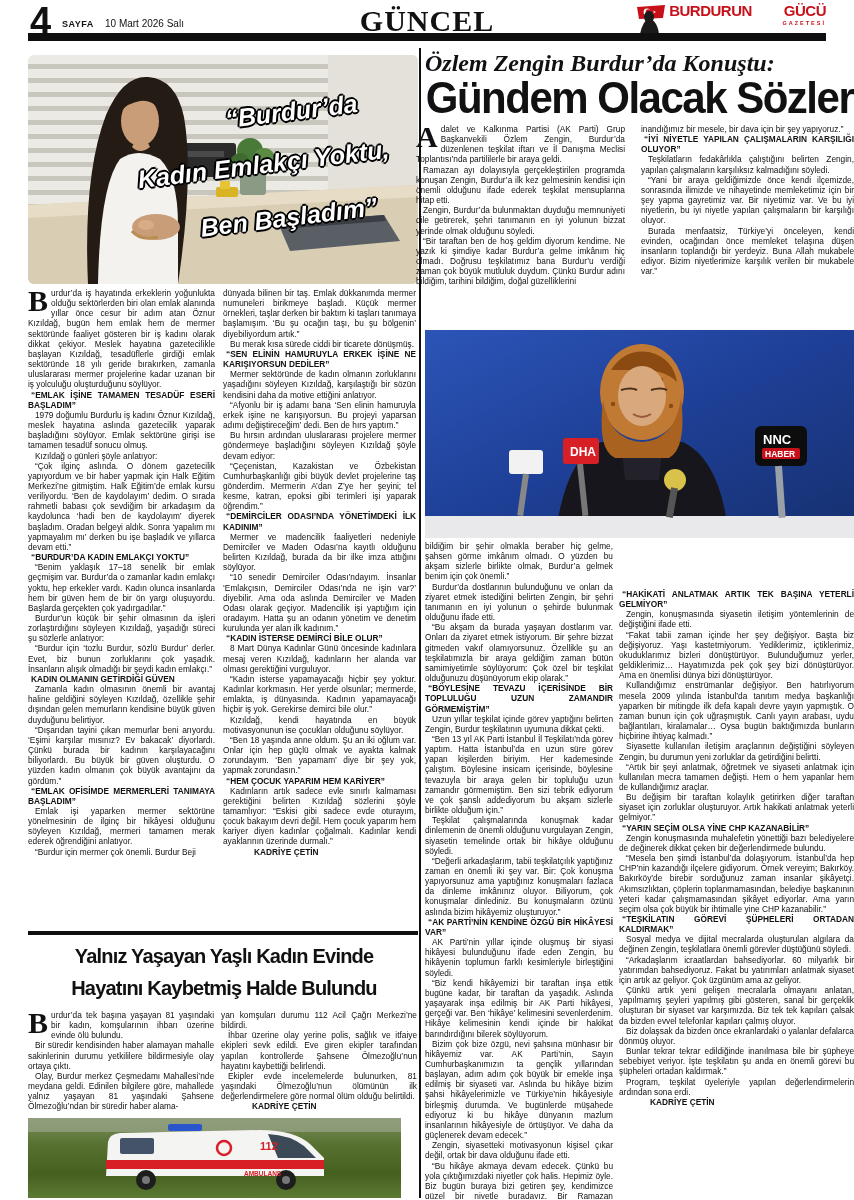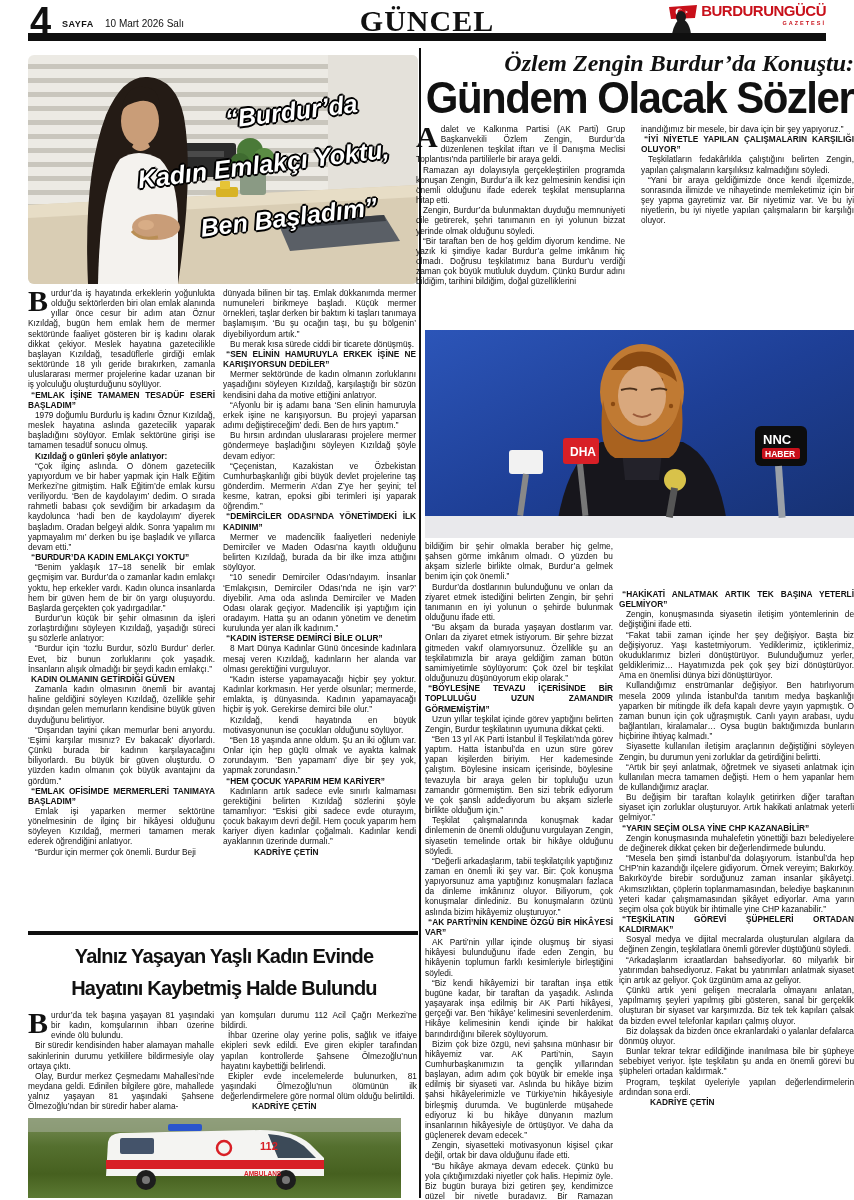--- a/index.html
+++ b/index.html
@@ -6,31 +6,31 @@
   .page{position:relative;width:854px;height:1200px;background:#ffffff;overflow:hidden;
         font-family:"Liberation Sans",sans-serif;color:#111;}
   
   .hdr-pagenum{position:absolute;left:30px;top:0px;font-size:38px;font-weight:bold;font-family:"Liberation Sans",sans-serif;}
   .hdr-sayfa{position:absolute;left:62px;top:19px;font-size:9px;font-weight:bold;letter-spacing:.5px;}
   .hdr-date{position:absolute;left:105px;top:18px;font-size:10px;}
   .hdr-section{position:absolute;left:0;right:0;top:4px;text-align:center;font-family:Liberation Serif, serif;
                font-size:30px;font-weight:bold;letter-spacing:1px;}
   .hdr-logo{position:absolute;right:28px;top:4px;display:flex;align-items:flex-start;}
   .logo-text{line-height:13px;font-weight:bold;font-size:15px;color:#c8101a;letter-spacing:-0.5px;}
-  .logo-text .l2{font-size:15px;}
+  .logo-text .l2{font-size:15px;padding-left:32px;}
   .logo-sub{display:block;font-size:5.5px;letter-spacing:2px;color:#c8101a;text-align:right;font-weight:bold;}
   .hdr-bar{position:absolute;left:28px;right:28px;top:33px;height:8px;background:#0f0f0f;}
   .v-rule{position:absolute;left:419px;top:48px;width:2px;height:1150px;background:#0f0f0f;}
   
   .col{position:absolute;font-size:8.3px;line-height:10.15px;overflow:hidden;}
   .col p{margin:0;text-align:justify;}
   .t-p,.t-b{text-indent:7px;}
   .t-cont{text-indent:0;}
   .t-h{font-weight:bold;text-indent:3px;text-align:left;}
-  .t-b{font-weight:bold;}
+  .t-b{font-weight:normal;}
   .t-by{font-weight:bold;text-align:right;padding-right:12px;text-indent:0;padding-left:31px;}
   .t-dc{text-indent:0;}
   .t-dc::first-letter{float:left;font-size:30px;line-height:24px;font-weight:bold;padding:1px 3px 0 0;
                       font-family:"Liberation Serif",serif;}
   
   .photo1{position:absolute;left:28px;top:55px;width:390px;height:229px;border-radius:6px;overflow:hidden;}
   .quote-overlay{position:absolute;left:28px;top:55px;width:390px;height:229px;pointer-events:none;}
   .quote-line{position:absolute;font-weight:bold;font-style:italic;color:#fff;font-size:25px;white-space:nowrap;
               font-family:"Liberation Sans",sans-serif;
               text-shadow:-2px 0 0 #000,2px 0 0 #000,0 -2px 0 #000,0 2px 0 #000,-1px -1px 0 #000,1px 1px 0 #000,-1px 1px 0 #000,1px -1px 0 #000;}
@@ -40,21 +40,21 @@
   .left-col1{left:28px;top:288px;width:187px;height:642px;}
   .left-col2{left:223px;top:288px;width:193px;height:642px;}
   .divider{position:absolute;left:28px;top:931px;width:390px;height:4px;background:#0f0f0f;}
   
   .bl-headline{position:absolute;left:28px;top:940px;width:392px;text-align:center;font-weight:bold;
                font-size:20px;line-height:32px;letter-spacing:-0.8px;}
   .bl-col1{left:28px;top:1010px;width:186px;height:106px;}
   .bl-col2{left:221px;top:1010px;width:196px;height:106px;}
   .photo3{position:absolute;left:28px;top:1118px;width:373px;height:80px;overflow:hidden;}
   
-  .kicker{position:absolute;left:425px;top:50px;width:429px;text-align:right;font-family:"Liberation Serif",serif;
+  .kicker{position:absolute;left:425px;top:50px;width:429px;text-align:left;font-family:"Liberation Serif",serif;
           font-weight:bold;font-style:italic;font-size:24px;}
   .headline{position:absolute;left:425px;top:74px;width:429px;text-align:center;font-weight:bold;
             font-size:42px;letter-spacing:-1.5px;transform:scale(1,1.05);}
   .rt-col1{left:416px;top:124px;width:209px;height:204px;}
   .rt-col2{left:641px;top:124px;width:213px;height:204px;}
   .photo2{position:absolute;left:425px;top:330px;width:429px;height:208px;overflow:hidden;}
   .rb-col1{left:425px;top:541px;width:188px;height:658px;}
   .rb-col2{left:619px;top:541px;width:235px;height:658px;margin-top:48px;}
 </style>
 </head>
@@ -220,20 +220,21 @@
       <p class="t-dc">Adalet ve Kalkınma Partisi (AK Parti) Grup Başkanvekili Özlem Zengin, Burdur’da düzenlenen teşkilat iftarı ve İl Danışma Meclisi Toplantısı’nda partililerle bir araya geldi.</p>
       <p class="t-p">Ramazan ayı dolayısıyla gerçekleştirilen programda konuşan Zengin, Burdur’a ilk kez gelmesinin kendisi için önemli olduğunu ifade ederek teşkilat mensuplarına hitap etti.</p>
       <p class="t-p">Zengin, Burdur’da bulunmaktan duyduğu memnuniyeti dile getirerek, şehri tanımanın en iyi yolunun bizzat yerinde olmak olduğunu söyledi.</p>
       <p class="t-p">“Bir taraftan ben de hoş geldim diyorum kendime. Ne yazık ki şimdiye kadar Burdur’a gelme imkânım hiç olmadı. Doğrusu teşkilatımız bana Burdur’u verdiği zaman çok büyük mutluluk duydum. Çünkü Burdur adını bildiğim, tarihini bildiğim, doğal güzelliklerini</p>
     </div>
   <div class="col rt-col2">
       <p class="t-cont">inandığımız bir mesele, bir dava için bir şey yapıyoruz.”</p>
       <p class="t-h">“İYİ NİYETLE YAPILAN ÇALIŞMALARIN KARŞILIĞI OLUYOR”</p>
       <p class="t-p">Teşkilatların fedakârlıkla çalıştığını belirten Zengin, yapılan çalışmaların karşılıksız kalmadığını söyledi.</p>
       <p class="t-p">“Yani bir araya geldiğimizde önce kendi ilçemizde, sonrasında ilimizde ve nihayetinde memleketimiz için bir şey yapma gayretimiz var. Bir niyetimiz var. Ve bu iyi niyetlerin, bu iyi niyetle yapılan çalışmaların bir karşılığı oluyor.</p>
+      <p class="t-p">Burada menfaatsiz, Türkiye’yi önceleyen, kendi evinden, ocağından önce memleket telaşına düşen insanların toplandığı bir yerdeyiz. Buna Allah mukabele ediyor. Bizim niyetlerimize karşılık verilen bir mukabele var.”</p>
     </div>
 
   <div class="photo2">
     <svg width="429" height="208" viewBox="0 0 429 208" preserveAspectRatio="none">
       <defs>
         <linearGradient id="backdrop" x1="0" y1="0" x2="1" y2="1">
           <stop offset="0" stop-color="#2c55b8"></stop>
             <stop offset="0.5" stop-color="#1e3f96"></stop>
             <stop offset="1" stop-color="#16306f"></stop>
         </linearGradient>

